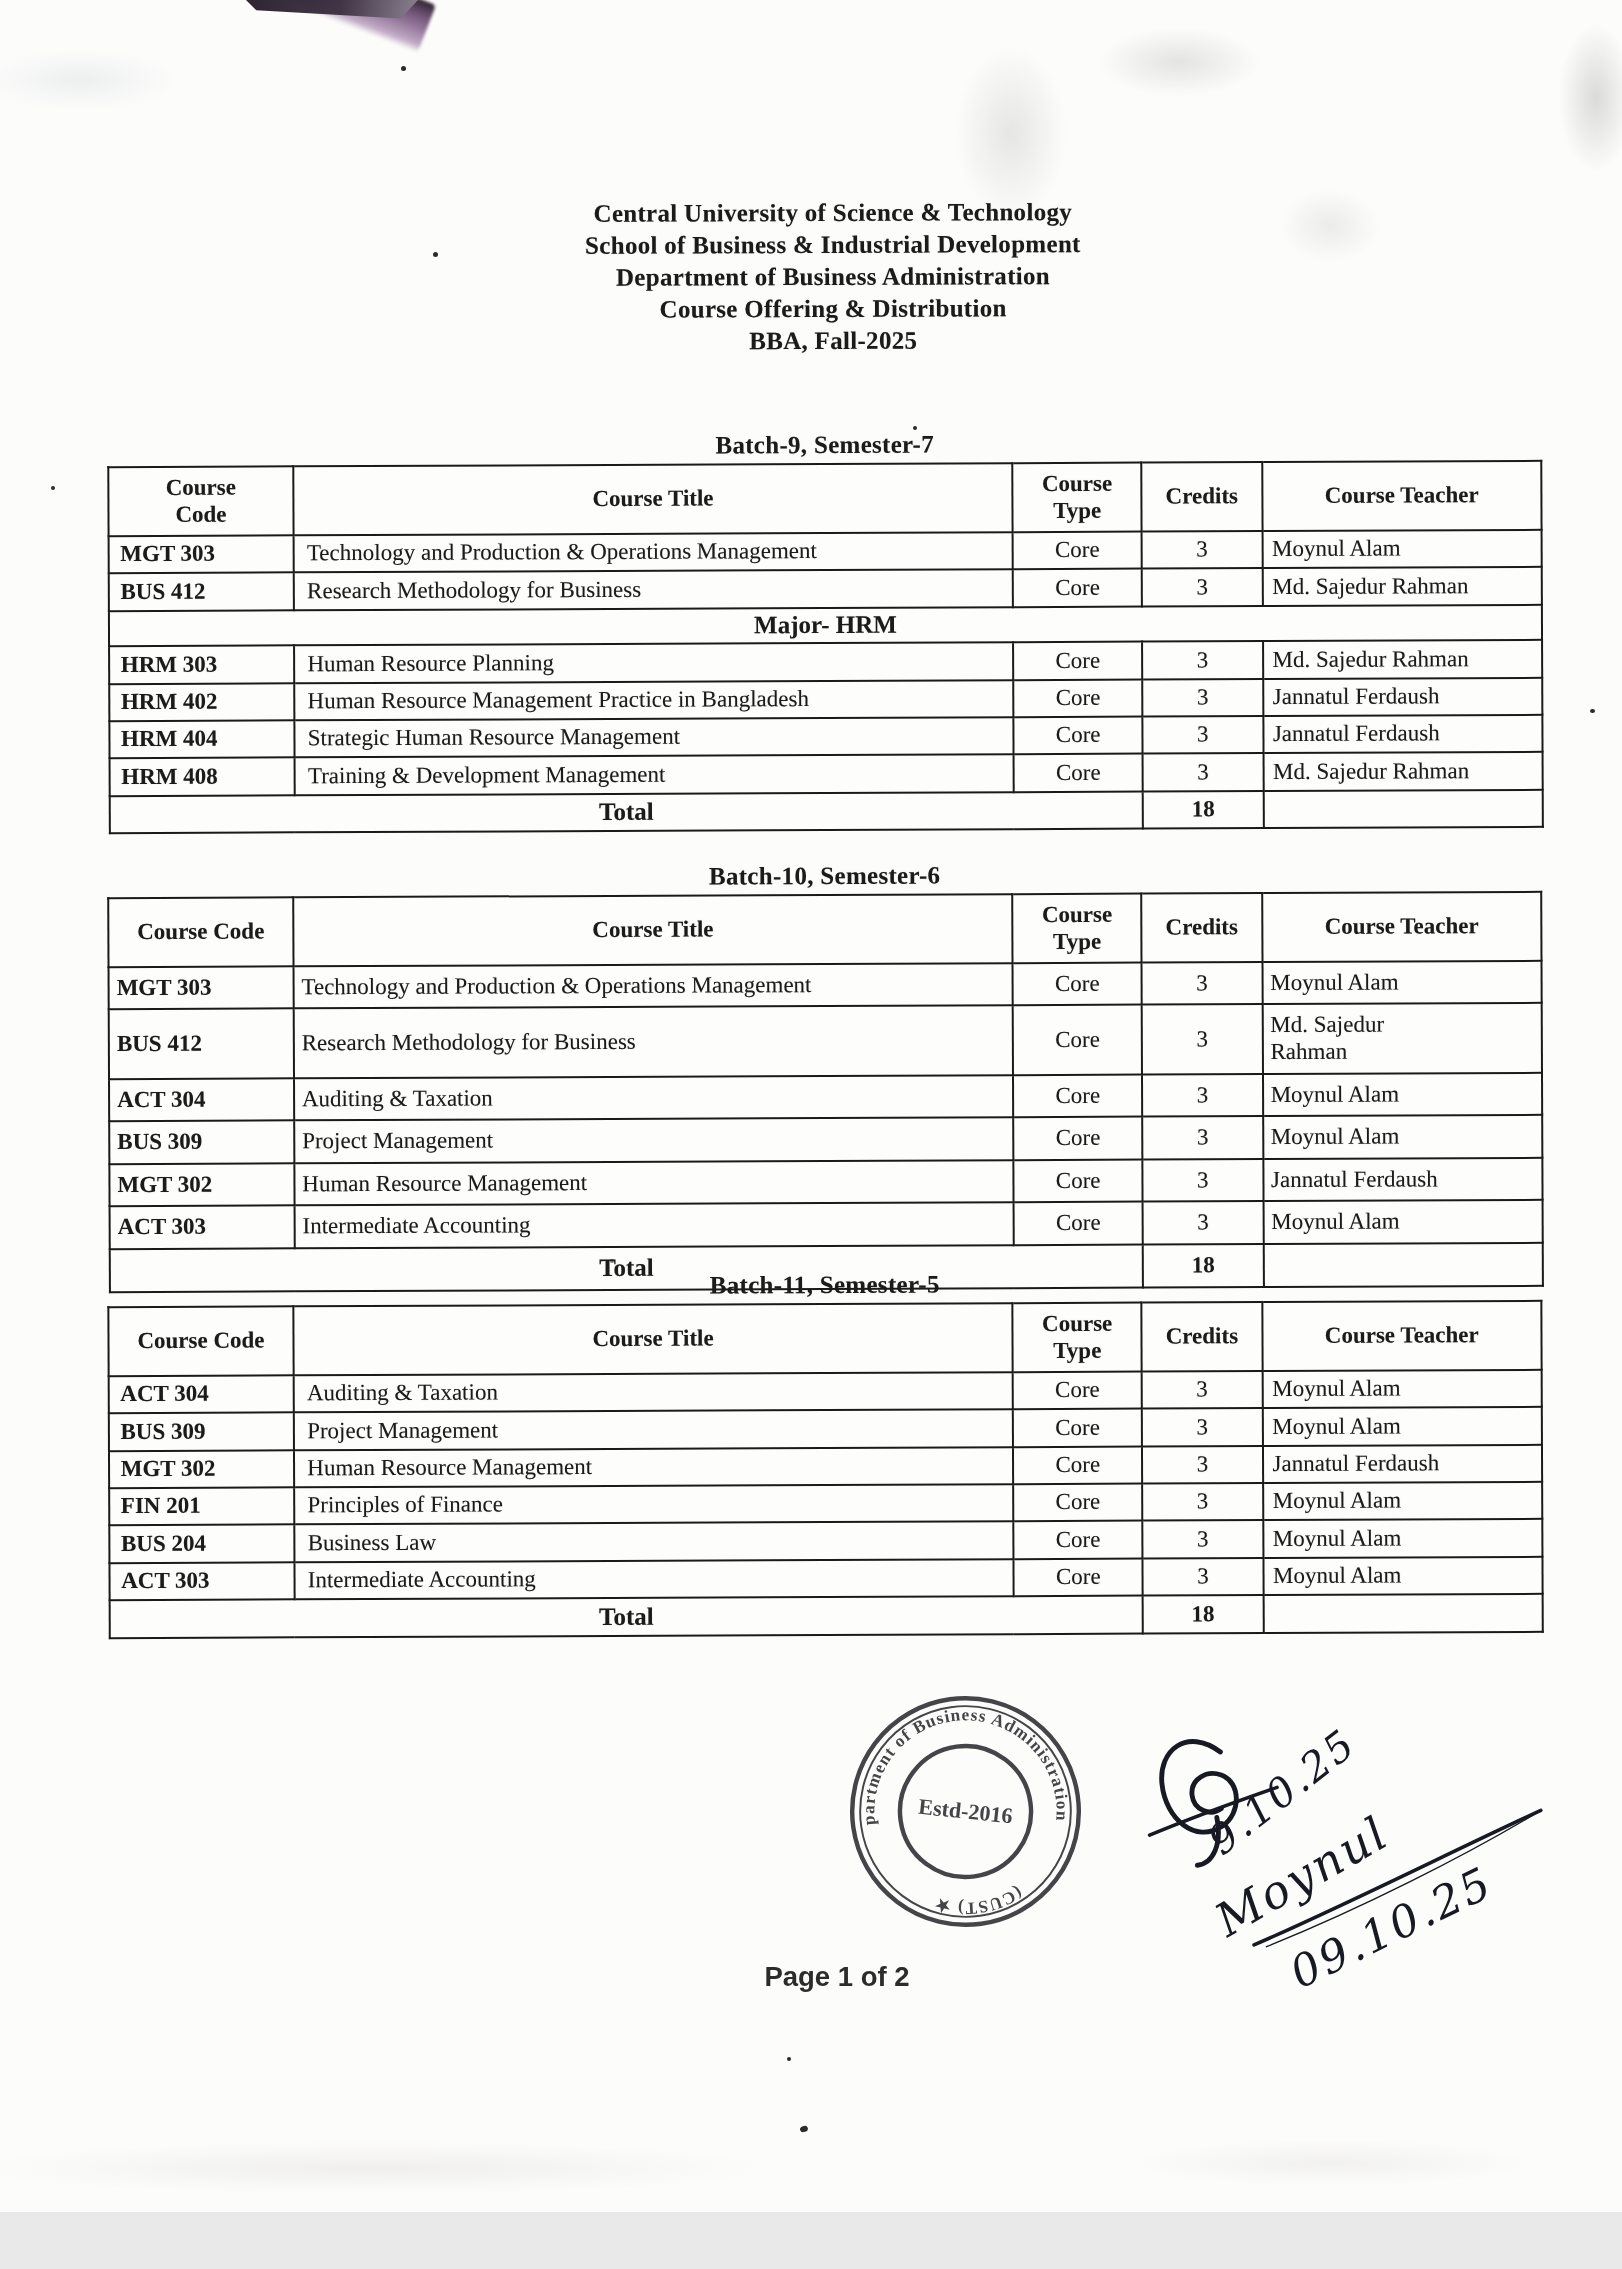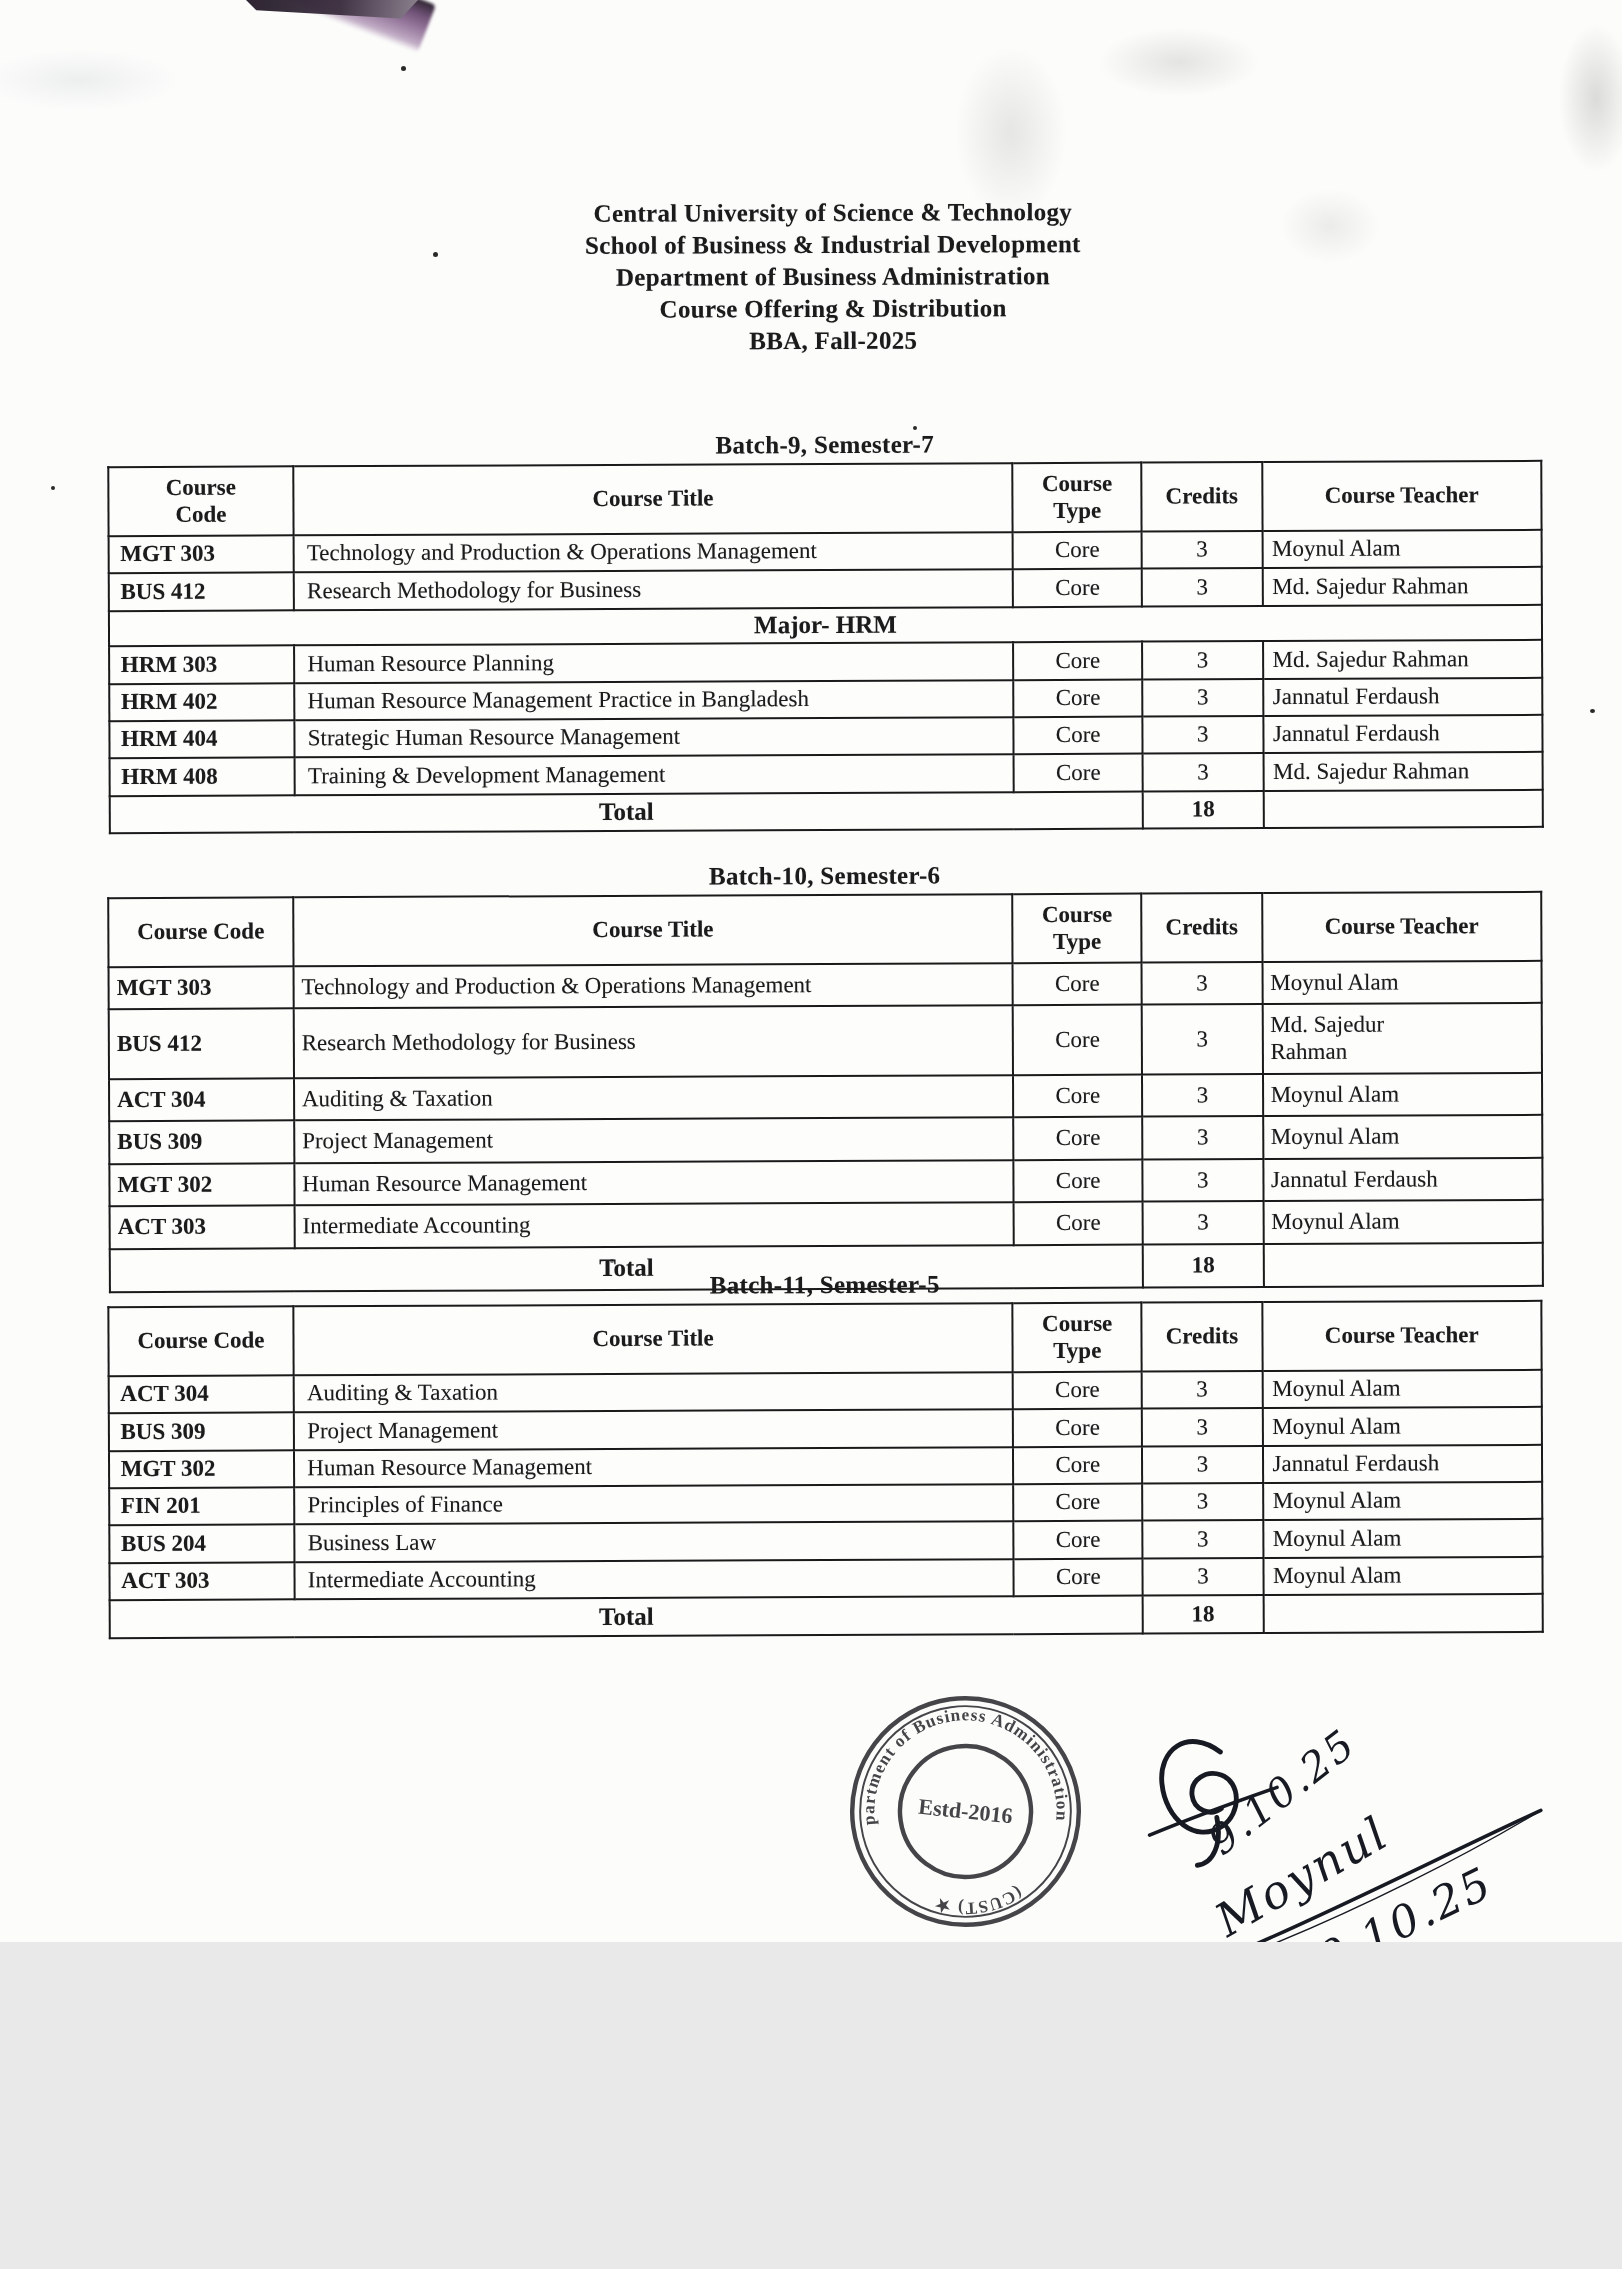--- a/index.html
+++ b/index.html
@@ -1,18 +1,18 @@
 <!DOCTYPE html>
 <html style="font-size:14px"><head>
 <meta charset="utf-8">
 <title>Scanned Course Offering Document</title>
 <style>
   html,body{margin:0;padding:0;background:#e9e9e9;}
   .page{
-    position:relative; width:1623px; height:1942px; overflow:hidden;
+    position:relative; width:1623px; height:2212px; overflow:hidden;
     font-family:"Liberation Serif",serif; color:#1b1b1b;
     background:
       radial-gradient(ellipse 80px 124px at 1011px 133px, rgba(140,146,138,.20), transparent 70%),
       radial-gradient(ellipse 115px 49px at 1179px 62px, rgba(140,146,138,.22), transparent 70%),
       radial-gradient(ellipse 53px 106px at 1596px 98px, rgba(130,136,128,.28), transparent 70%),
       radial-gradient(ellipse 71px 53px at 1330px 226px, rgba(140,146,138,.15), transparent 70%),
       radial-gradient(ellipse 142px 44px at 80px 80px, rgba(150,165,170,.15), transparent 70%),
       radial-gradient(ellipse 532px 35px at 372px 2168px, rgba(165,160,160,.14), transparent 75%),
       radial-gradient(ellipse 266px 31px at 1330px 2163px, rgba(165,160,160,.12), transparent 75%),
       #fcfcfb;

